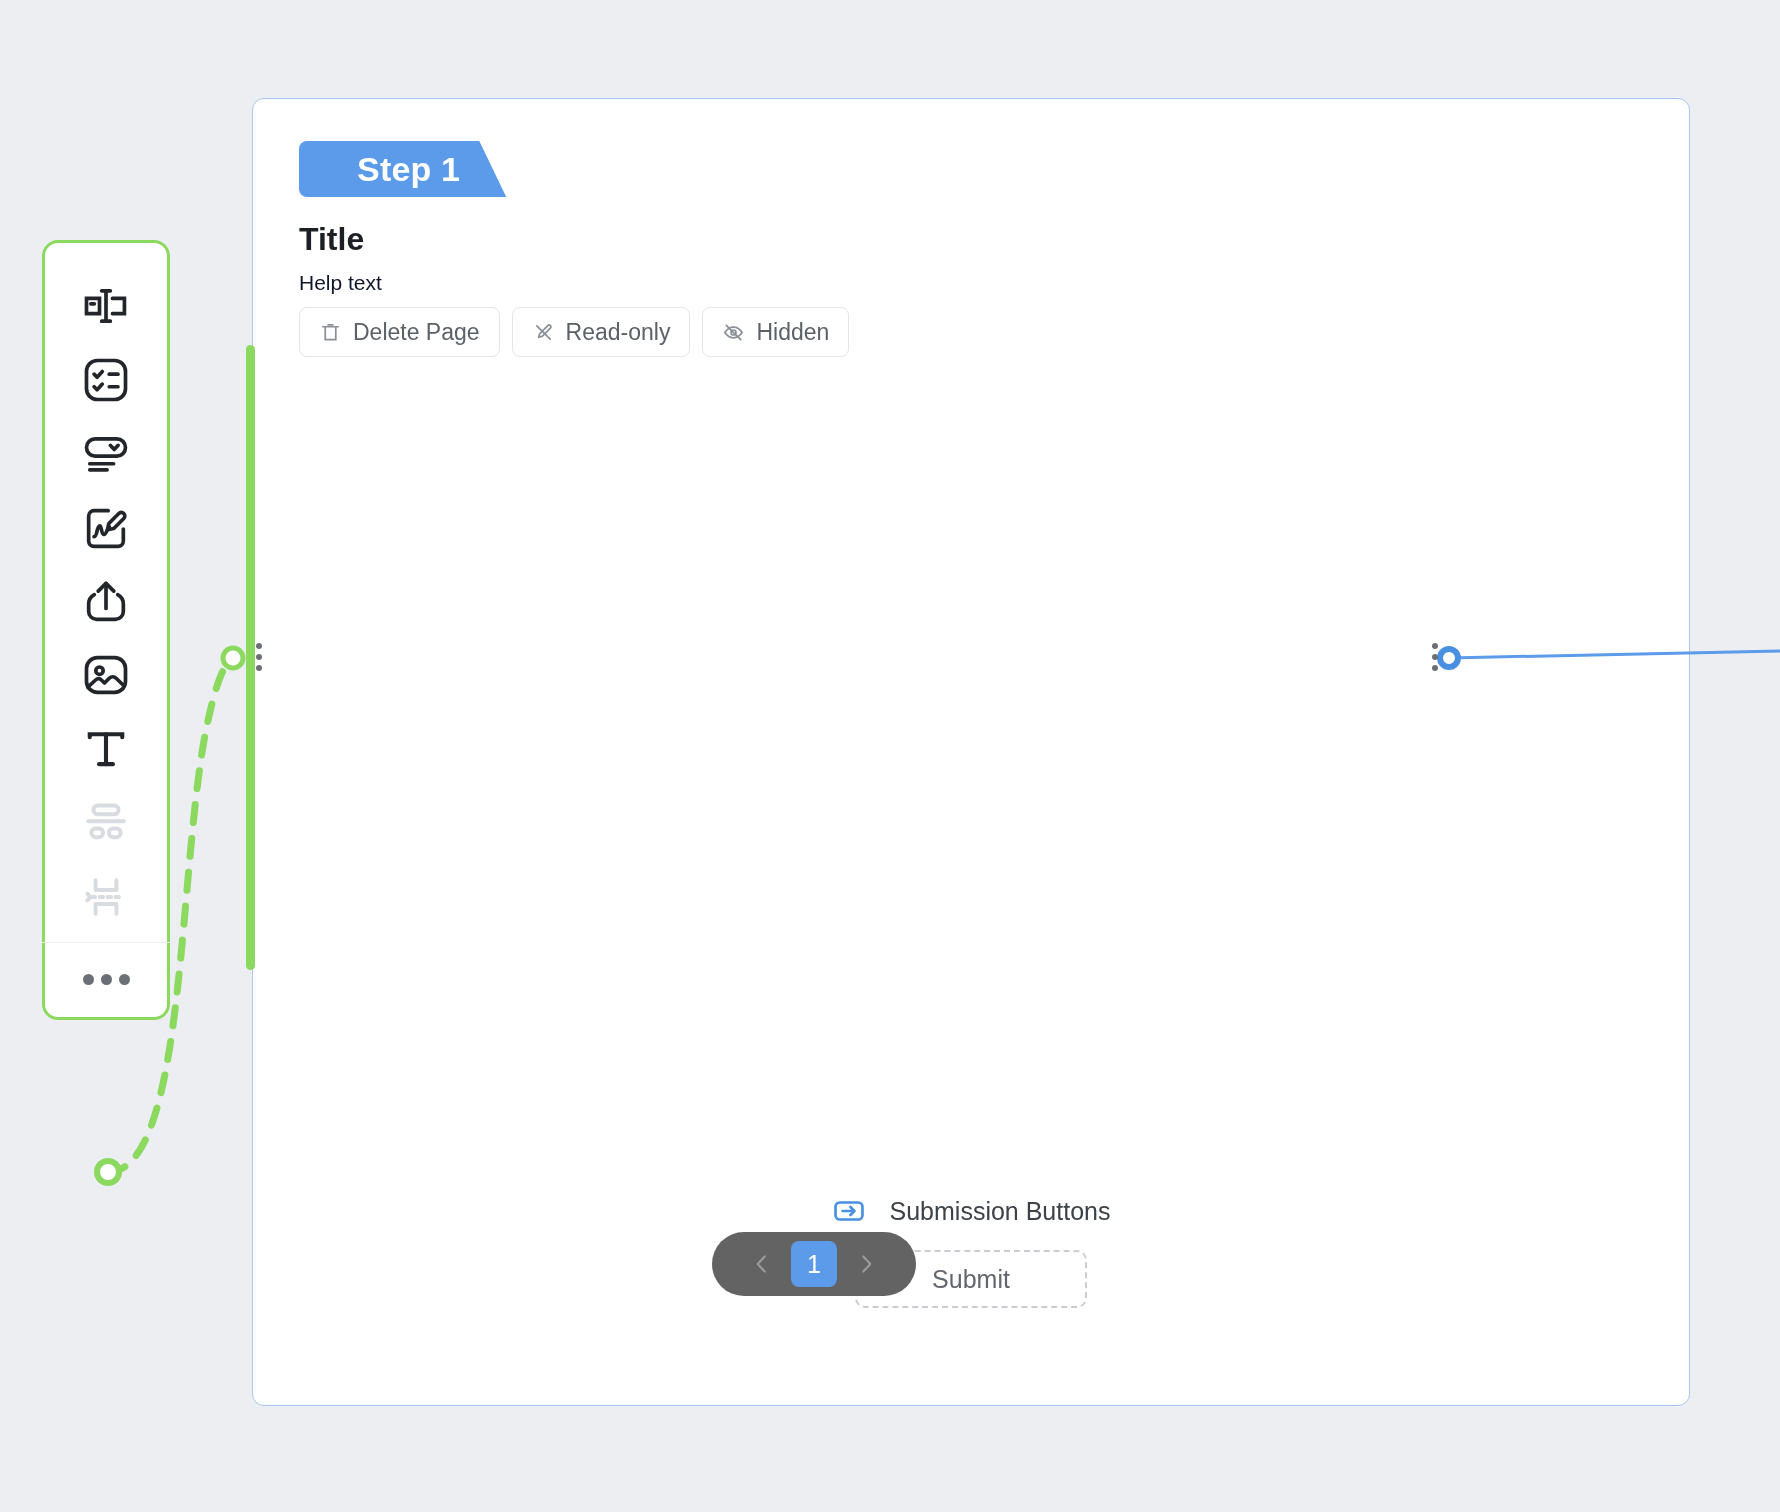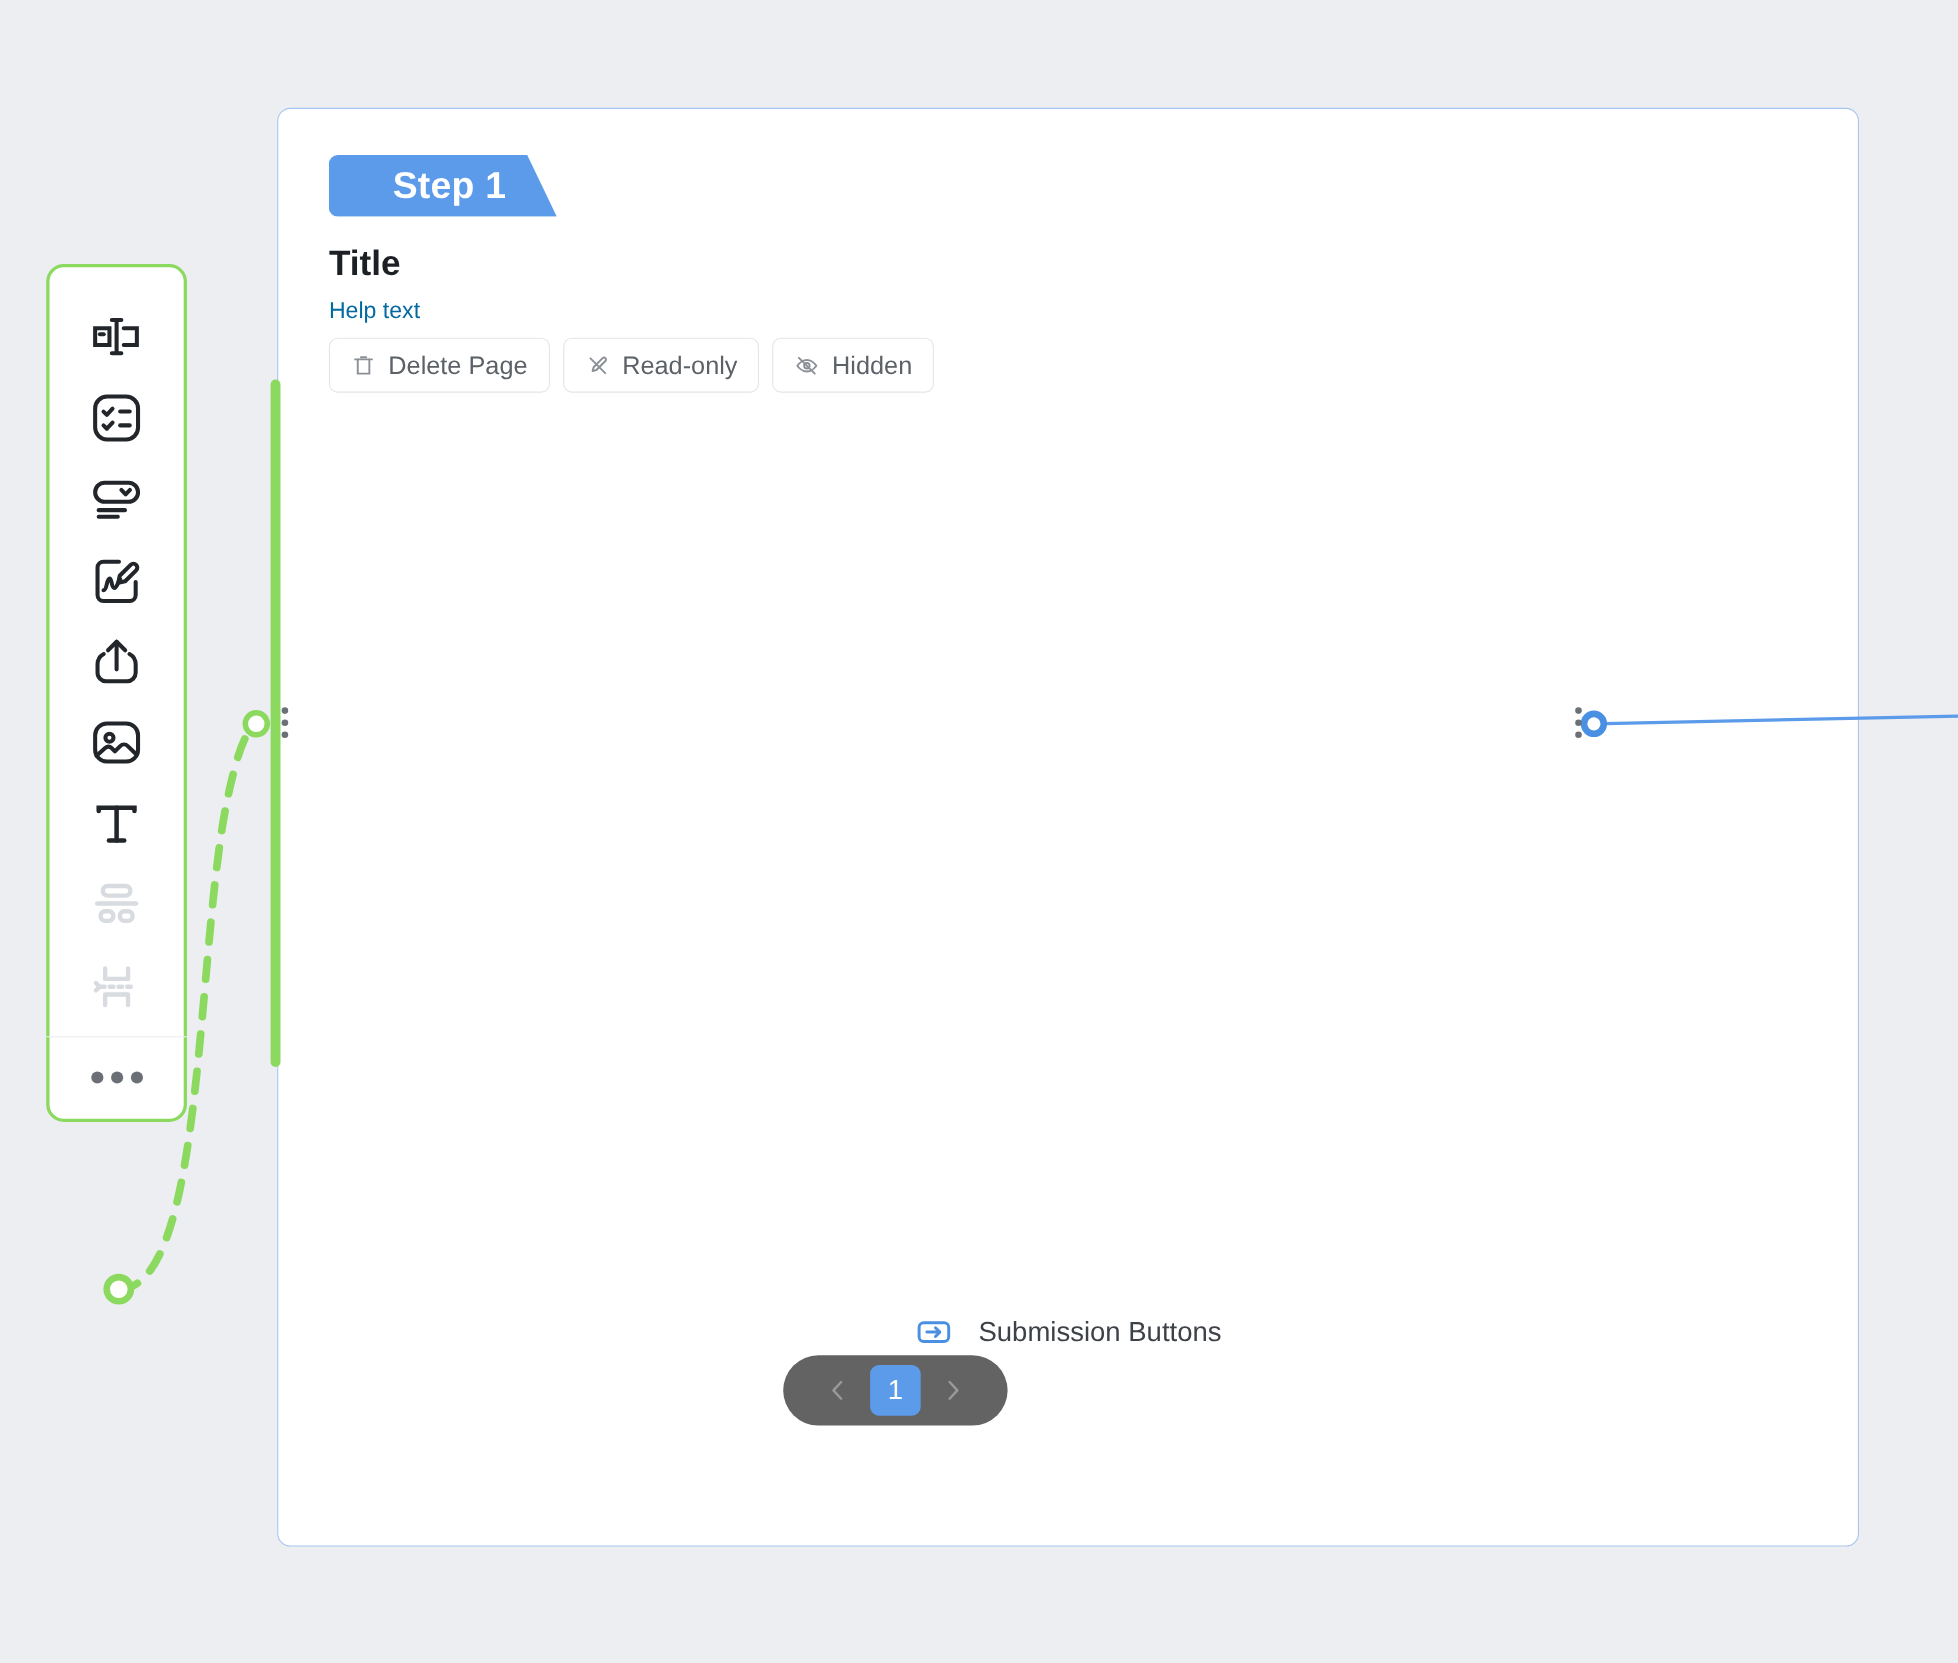--- a/index.html
+++ b/index.html
@@ -69,21 +69,21 @@
     border-radius: 8px 8px 0 8px;
     clip-path: polygon(0 0, 87% 0, 100% 100%, 0 100%);
     letter-spacing: .2px;
   }
 
   .page-head {
     position: absolute; left: 46px; top: 122px; right: 42px;
     display: flex; align-items: flex-start; justify-content: space-between; flex-direction: column;
   }
   .page-title { font-size: 32px; font-weight: bold; color: #1c2024; }
-  .page-help  { font-size: 21px; color: #0369a1; margin-top: 13px; }
+  .page-help  { font-size: 21px; color: #0f172a; margin-top: 13px; }
 
   .head-actions { display: flex; gap: 12px; margin-top: 12px; }
   .hbtn {
     display: flex; align-items: center; gap: 11px;
     height: 50px; padding: 0 19px;
     border: 1px solid #e3e5e8; border-radius: 8px;
     background: #ffffff; color: #5b6167;
     font-size: 23px; white-space: nowrap;
   }
 
@@ -354,20 +354,21 @@
       <div class="submission-head">
         <span>
           <svg width="34" height="34" viewBox="0 0 24 24" fill="none" stroke="#4a90e2" stroke-width="1.9" stroke-linecap="round" stroke-linejoin="round">
             <rect x="2.5" y="6" width="19" height="12" rx="3"></rect>
             <path d="M7.5 12h8"></path>
               <path d="M13 9.2L15.8 12 13 14.8"></path>
           </svg>
         </span>
         <span class="submission-label">Submission Buttons</span>
       </div>
+      <div class="submit-btn">Submit</div>
     </div>
   </div>
 
   <div class="group-bar"></div>
 
   <div class="fields">
 
     <div class="field-card repeat">
       <div class="field-name">Repeat Field</div>
       <div class="field-row">

